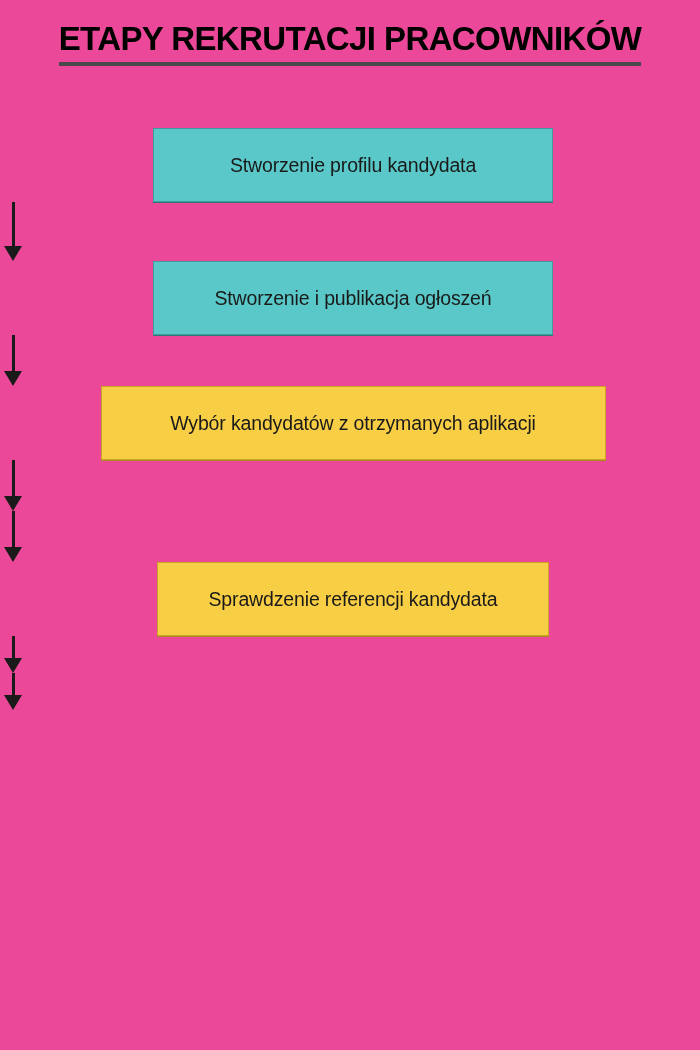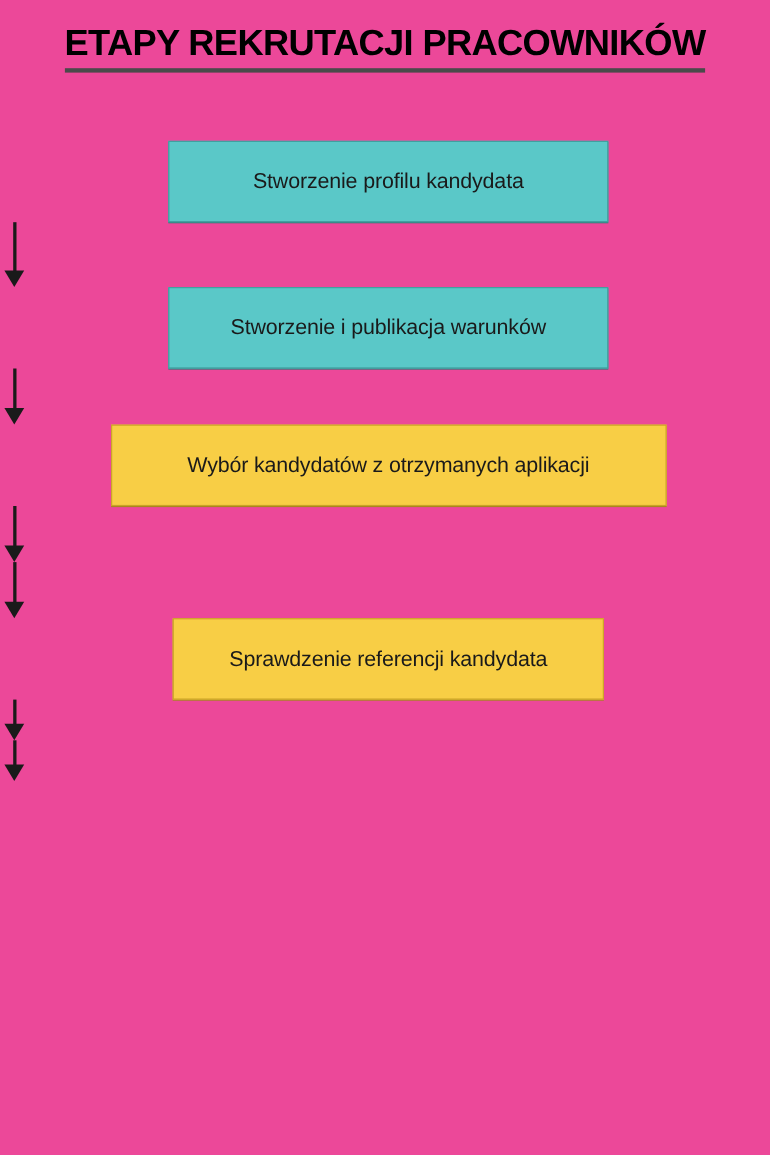--- a/index.html
+++ b/index.html
@@ -125,21 +125,21 @@
 
   <div id="flow">
       <div class="flow-step">
         <div class="flow-box teal" style="width: 400px;">Stworzenie profilu kandydata</div>
       </div>
       <div class="connector">
         <span class="shaft" style="height: 45px;"></span>
         <span class="head"></span>
       </div>
       <div class="flow-step">
-        <div class="flow-box teal" style="width: 400px;">Stworzenie i publikacja warunków</div>
+        <div class="flow-box teal" style="width: 400px;">Stworzenie i publikacja ogłoszeń</div>
       </div>
       <div class="connector">
         <span class="shaft" style="height: 37px;"></span>
         <span class="head"></span>
       </div>
       <div class="flow-step">
         <div class="flow-box yellow" style="width: 505px;">Wybór kandydatów z otrzymanych aplikacji</div>
       </div>
       <div class="connector">
         <span class="shaft" style="height: 37px;"></span>

